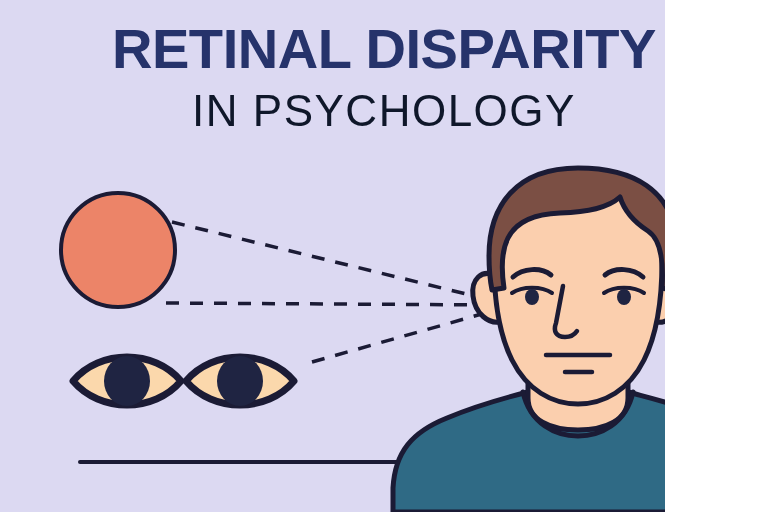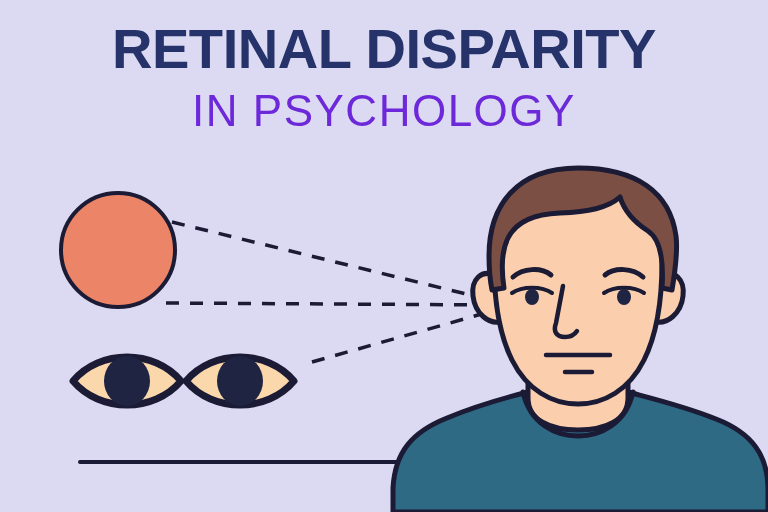--- a/index.html
+++ b/index.html
@@ -53,27 +53,27 @@
     position: absolute;
     left: 0;
     top: 0;
     width: 768px;
     height: 512px;
   }
 </style>
 </head>
 <body>
 
-<div id="stage" style="background: rgb(220, 217, 242); width: 768px; height: 512px;">
+<div id="stage" style="background: rgb(220, 217, 242); width: 665px; height: 512px;">
 
   <div id="bg-layer" style="background: rgb(220, 217, 242);"></div>
 
   <div class="title-block">
     <span class="main-title" style="color: rgb(38, 51, 107);">RETINAL DISPARITY</span>
-    <span class="sub-title" style="color: #6d28d9;">IN PSYCHOLOGY</span>
+    <span class="sub-title" style="color: #0f172a;">IN PSYCHOLOGY</span>
   </div>
 
   <svg id="art" viewBox="0 0 768 512" xmlns="http://www.w3.org/2000/svg">
 
     <g>
       <circle cx="118" cy="250" r="57" fill="#ec8468" stroke="#1b1b35" stroke-width="4"></circle>
     </g>
 
     <g stroke="#1b1b35" stroke-width="3.5" stroke-linecap="butt" stroke-dasharray="13 11" fill="none">
       <line x1="172" y1="222" x2="503" y2="303"></line>

